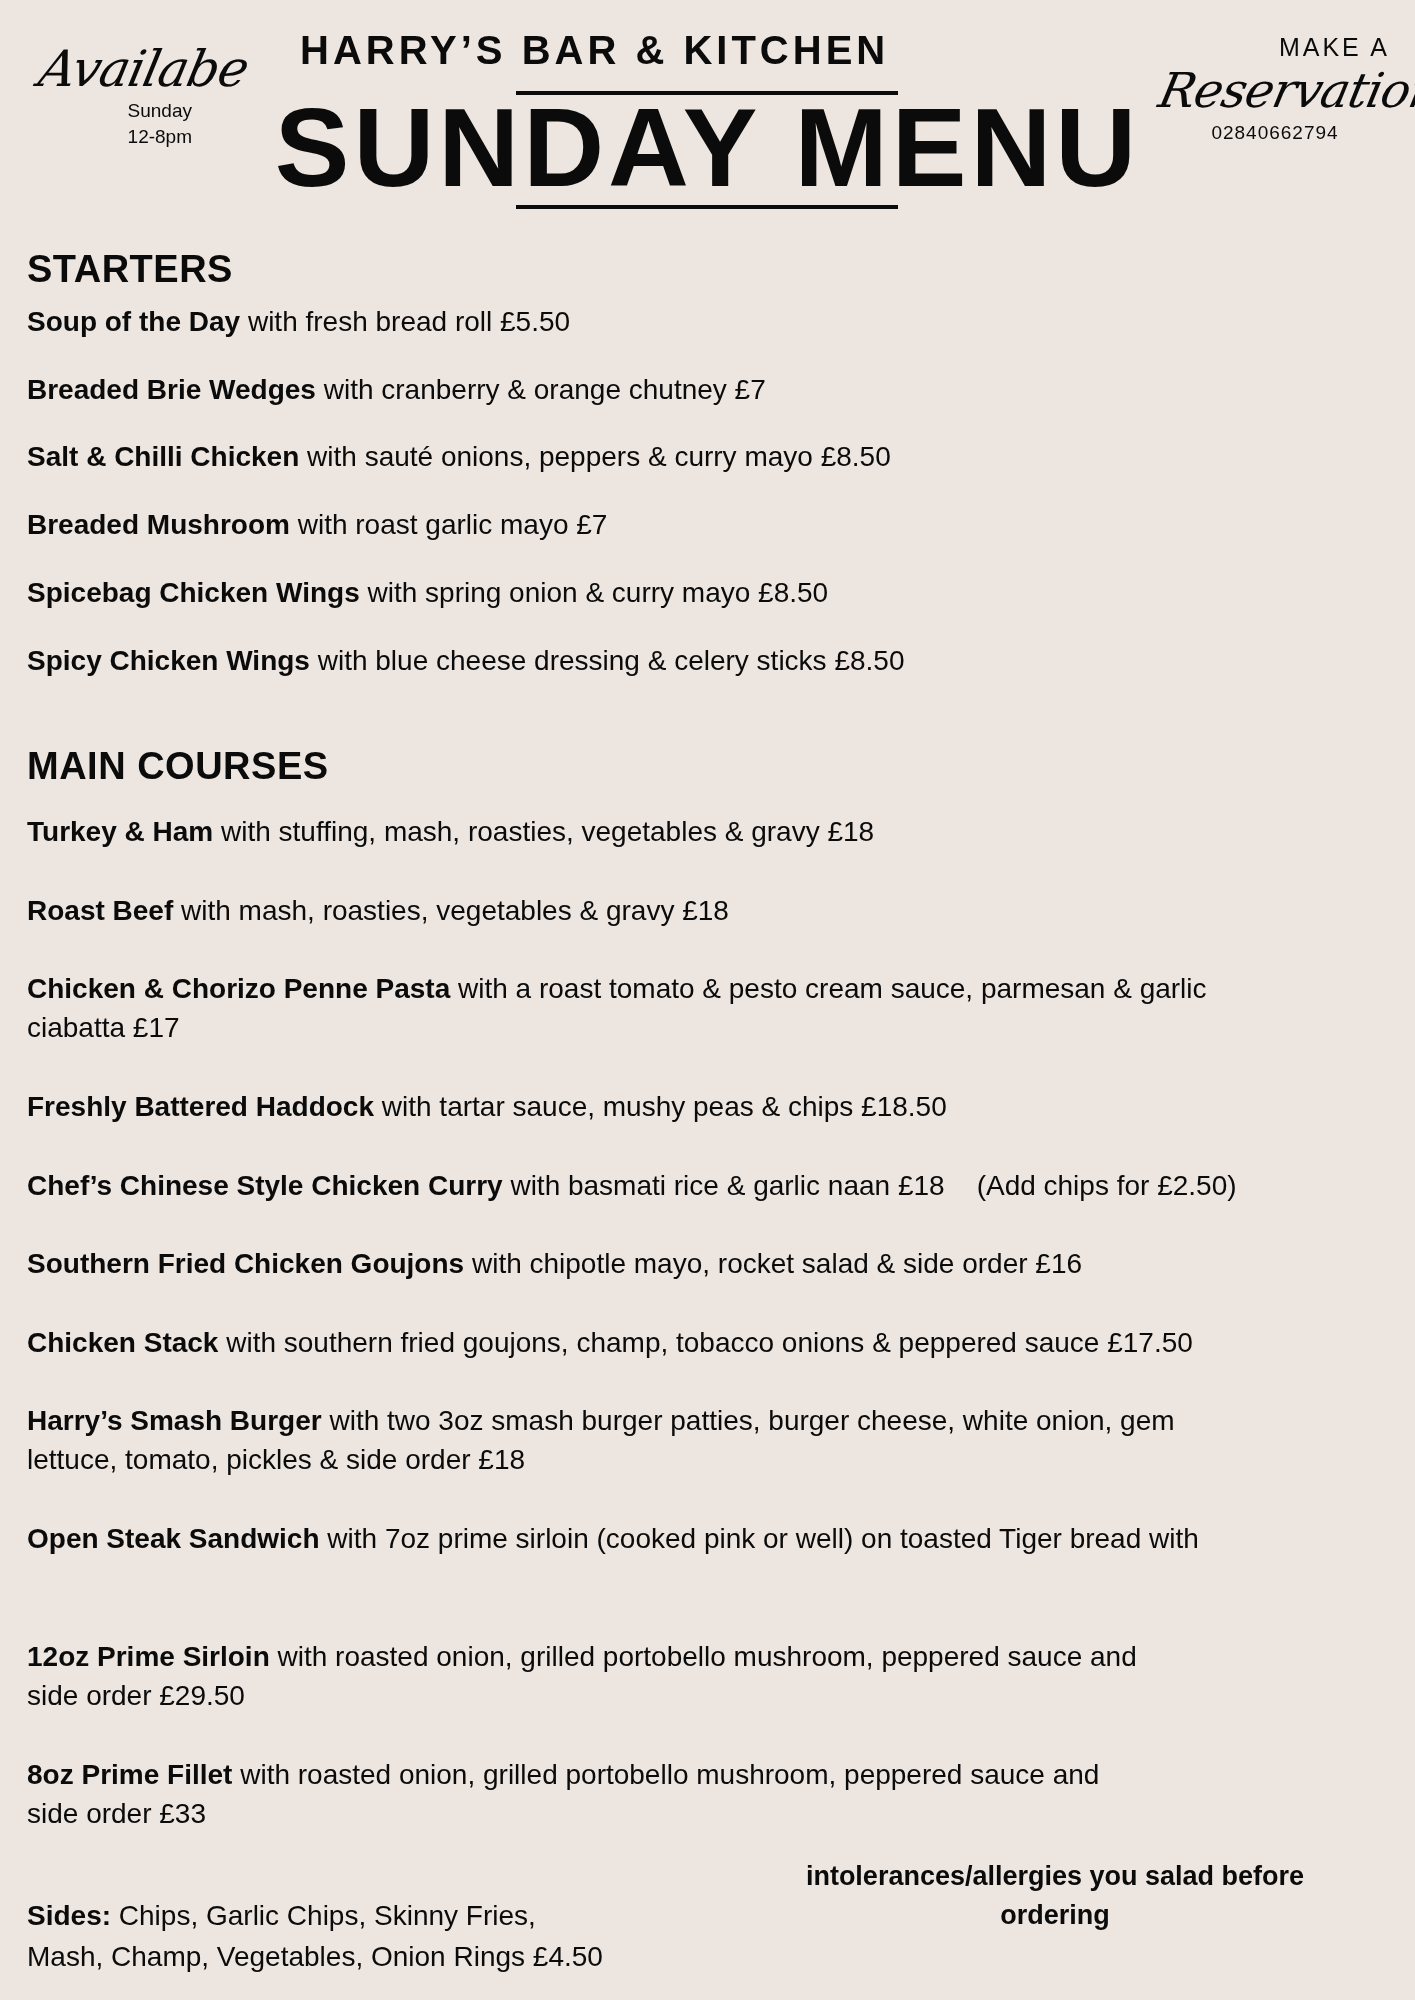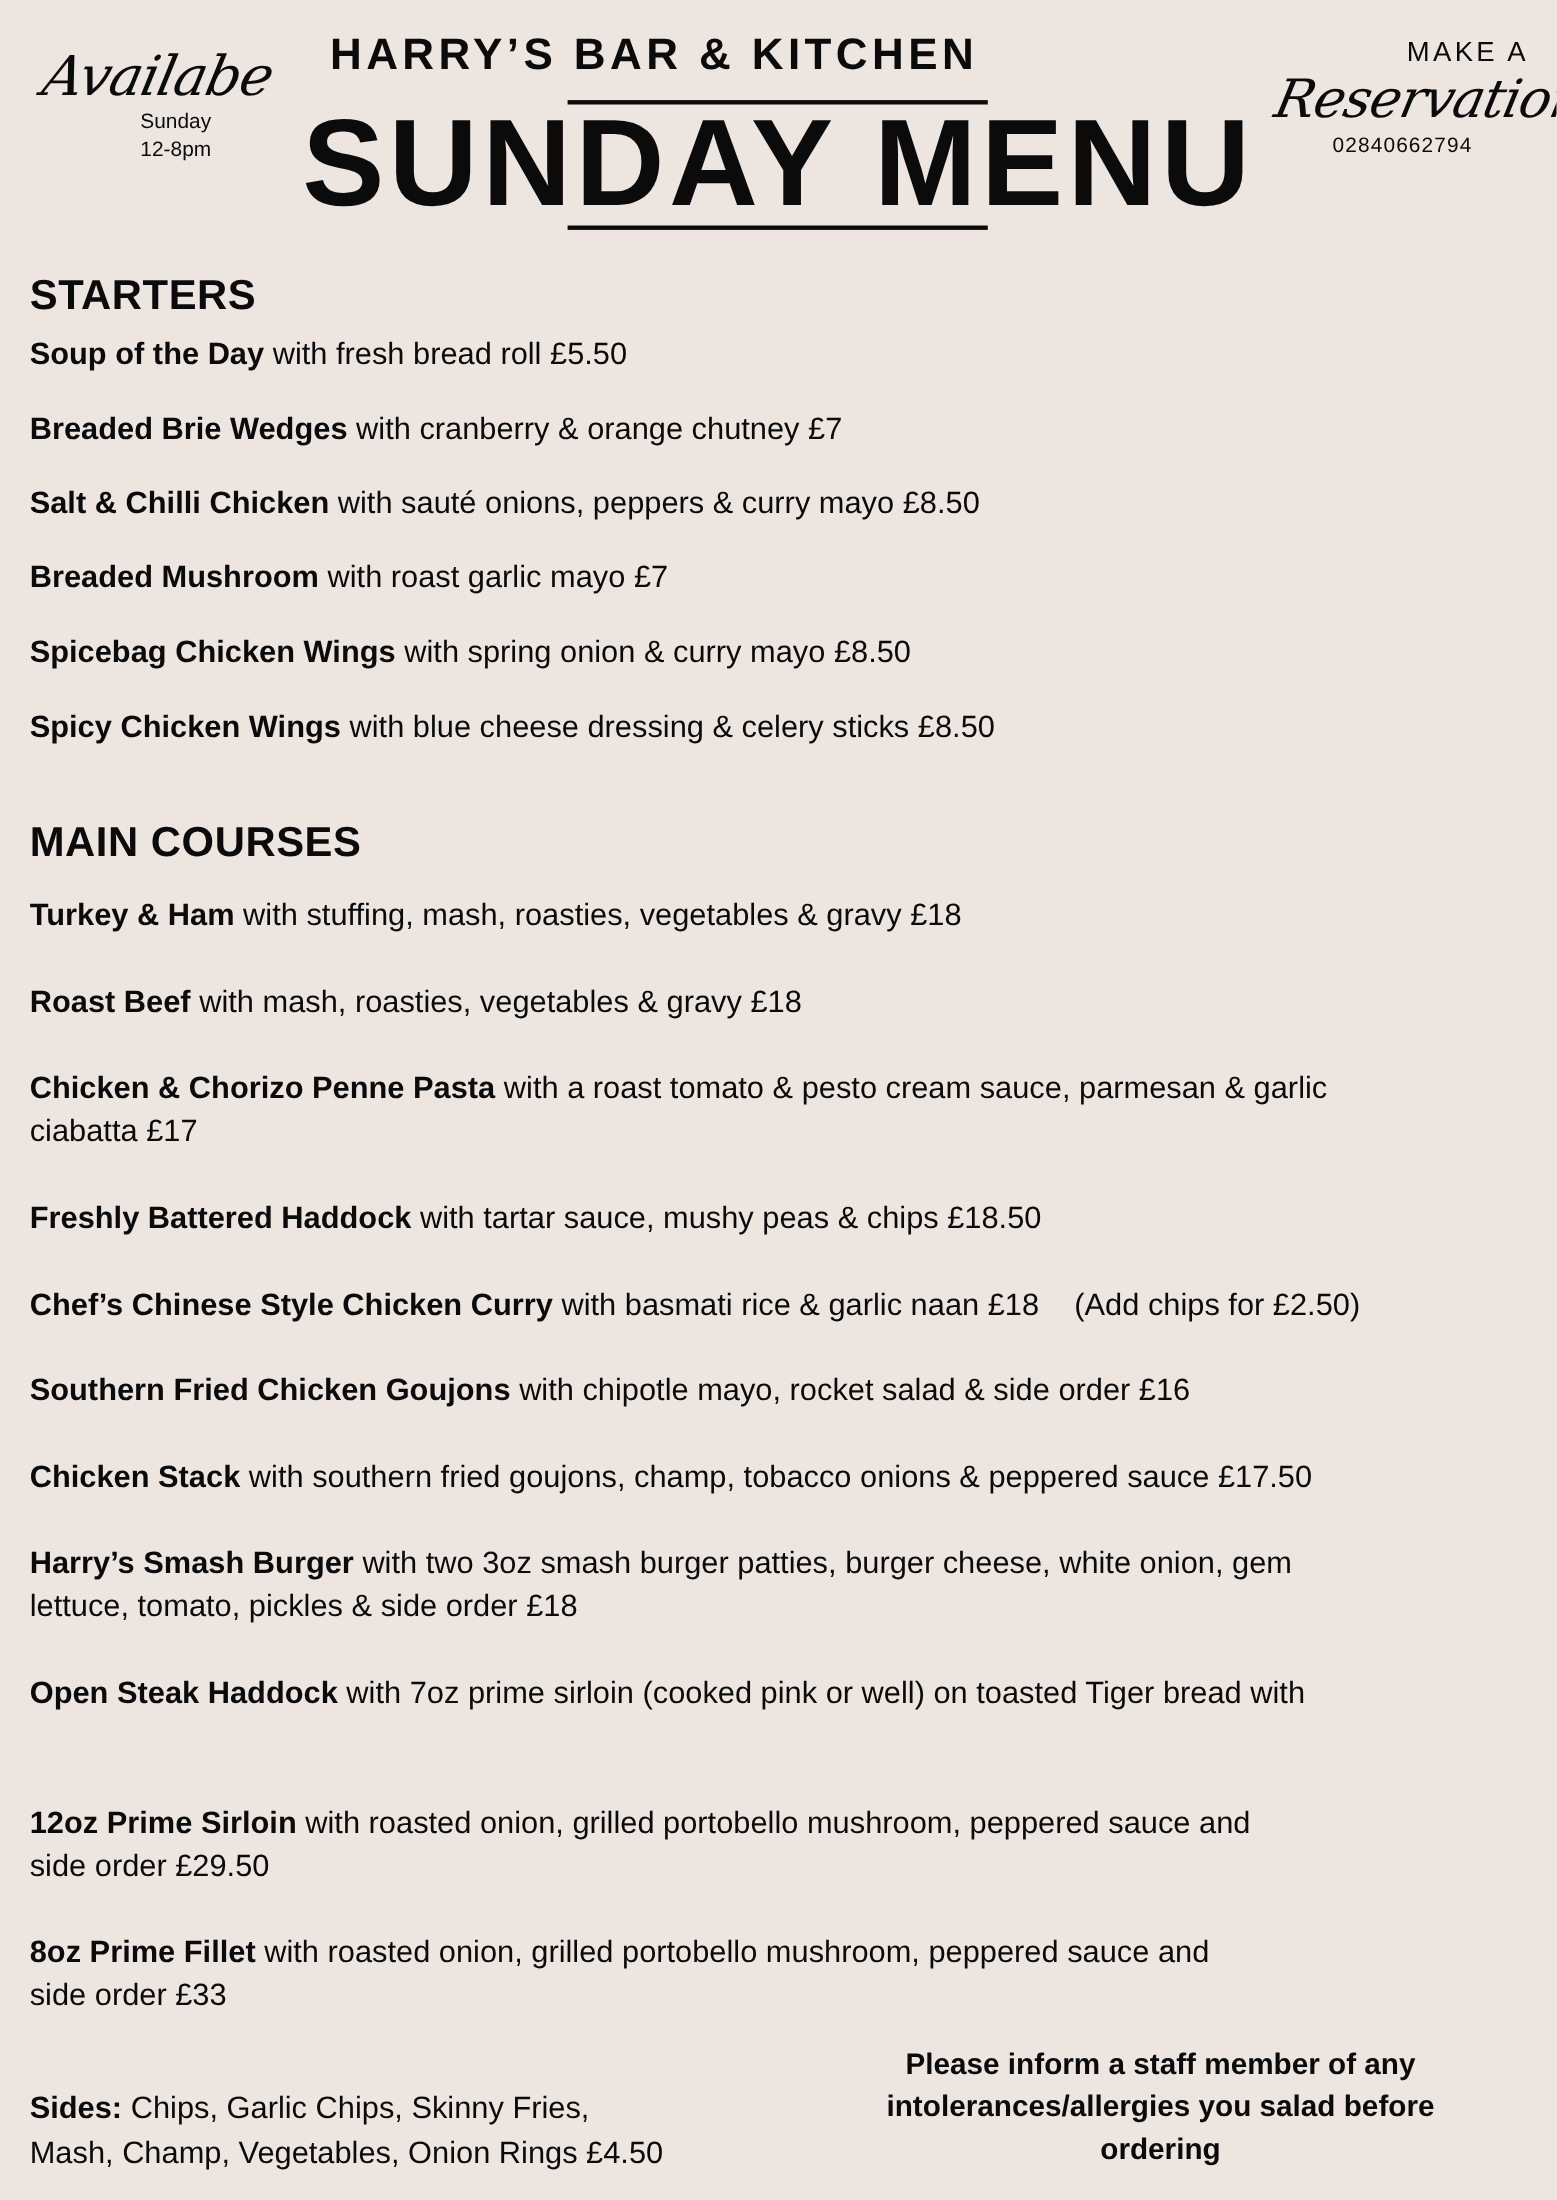--- a/index.html
+++ b/index.html
@@ -70,23 +70,22 @@
 <div id="mains-title" class="abs section-title">MAIN COURSES</div>
 
 <div class="item" style="top:812px"><b>Turkey &amp; Ham</b><span> with stuffing, mash, roasties, vegetables &amp; gravy £18</span></div>
 <div class="item" style="top:891px"><b>Roast Beef</b><span> with mash, roasties, vegetables &amp; gravy £18</span></div>
 <div class="item" style="top:969px"><b>Chicken &amp; Chorizo Penne Pasta</b><span> with a roast tomato &amp; pesto cream sauce, parmesan &amp; garlic</span><br><span>ciabatta £17</span></div>
 <div class="item" style="top:1087px"><b>Freshly Battered Haddock</b><span> with tartar sauce, mushy peas &amp; chips £18.50</span></div>
 <div class="item" style="top:1166px"><b>Chef’s Chinese Style Chicken Curry</b><span> with basmati rice &amp; garlic naan £18</span><span class="extra">(Add chips for £2.50)</span></div>
 <div class="item" style="top:1244px"><b>Southern Fried Chicken Goujons</b><span> with chipotle mayo, rocket salad &amp; side order £16</span></div>
 <div class="item" style="top:1323px"><b>Chicken Stack</b><span> with southern fried goujons, champ, tobacco onions &amp; peppered sauce £17.50</span></div>
 <div class="item" style="top:1401px"><b>Harry’s Smash Burger</b><span> with two 3oz smash burger patties, burger cheese, white onion, gem</span><br><span>lettuce, tomato, pickles &amp; side order £18</span></div>
-<div class="item" style="top:1519px"><b>Open Steak Haddock</b><span> with 7oz prime sirloin (cooked pink or well) on toasted Tiger bread with</span><br></div>
+<div class="item" style="top:1519px"><b>Open Steak Sandwich</b><span> with 7oz prime sirloin (cooked pink or well) on toasted Tiger bread with</span><br></div>
 <div class="item" style="top:1637px"><b>12oz Prime Sirloin</b><span> with roasted onion, grilled portobello mushroom, peppered sauce and</span><br><span>side order £29.50</span></div>
 <div class="item" style="top:1755px"><b>8oz Prime Fillet</b><span> with roasted onion, grilled portobello mushroom, peppered sauce and</span><br><span>side order £33</span></div>
 
 <div id="sides" class="abs"><b>Sides:</b><span> Chips, Garlic Chips, Skinny Fries,</span><br><span>Mash, Champ, Vegetables, Onion Rings £4.50</span></div>
 
 <div id="allergy" class="abs">
-  <div>Please inform a staff member of any</div>
   <div>intolerances/allergies you salad before</div>
   <div>ordering</div>
 </div>
 
 </body></html>

